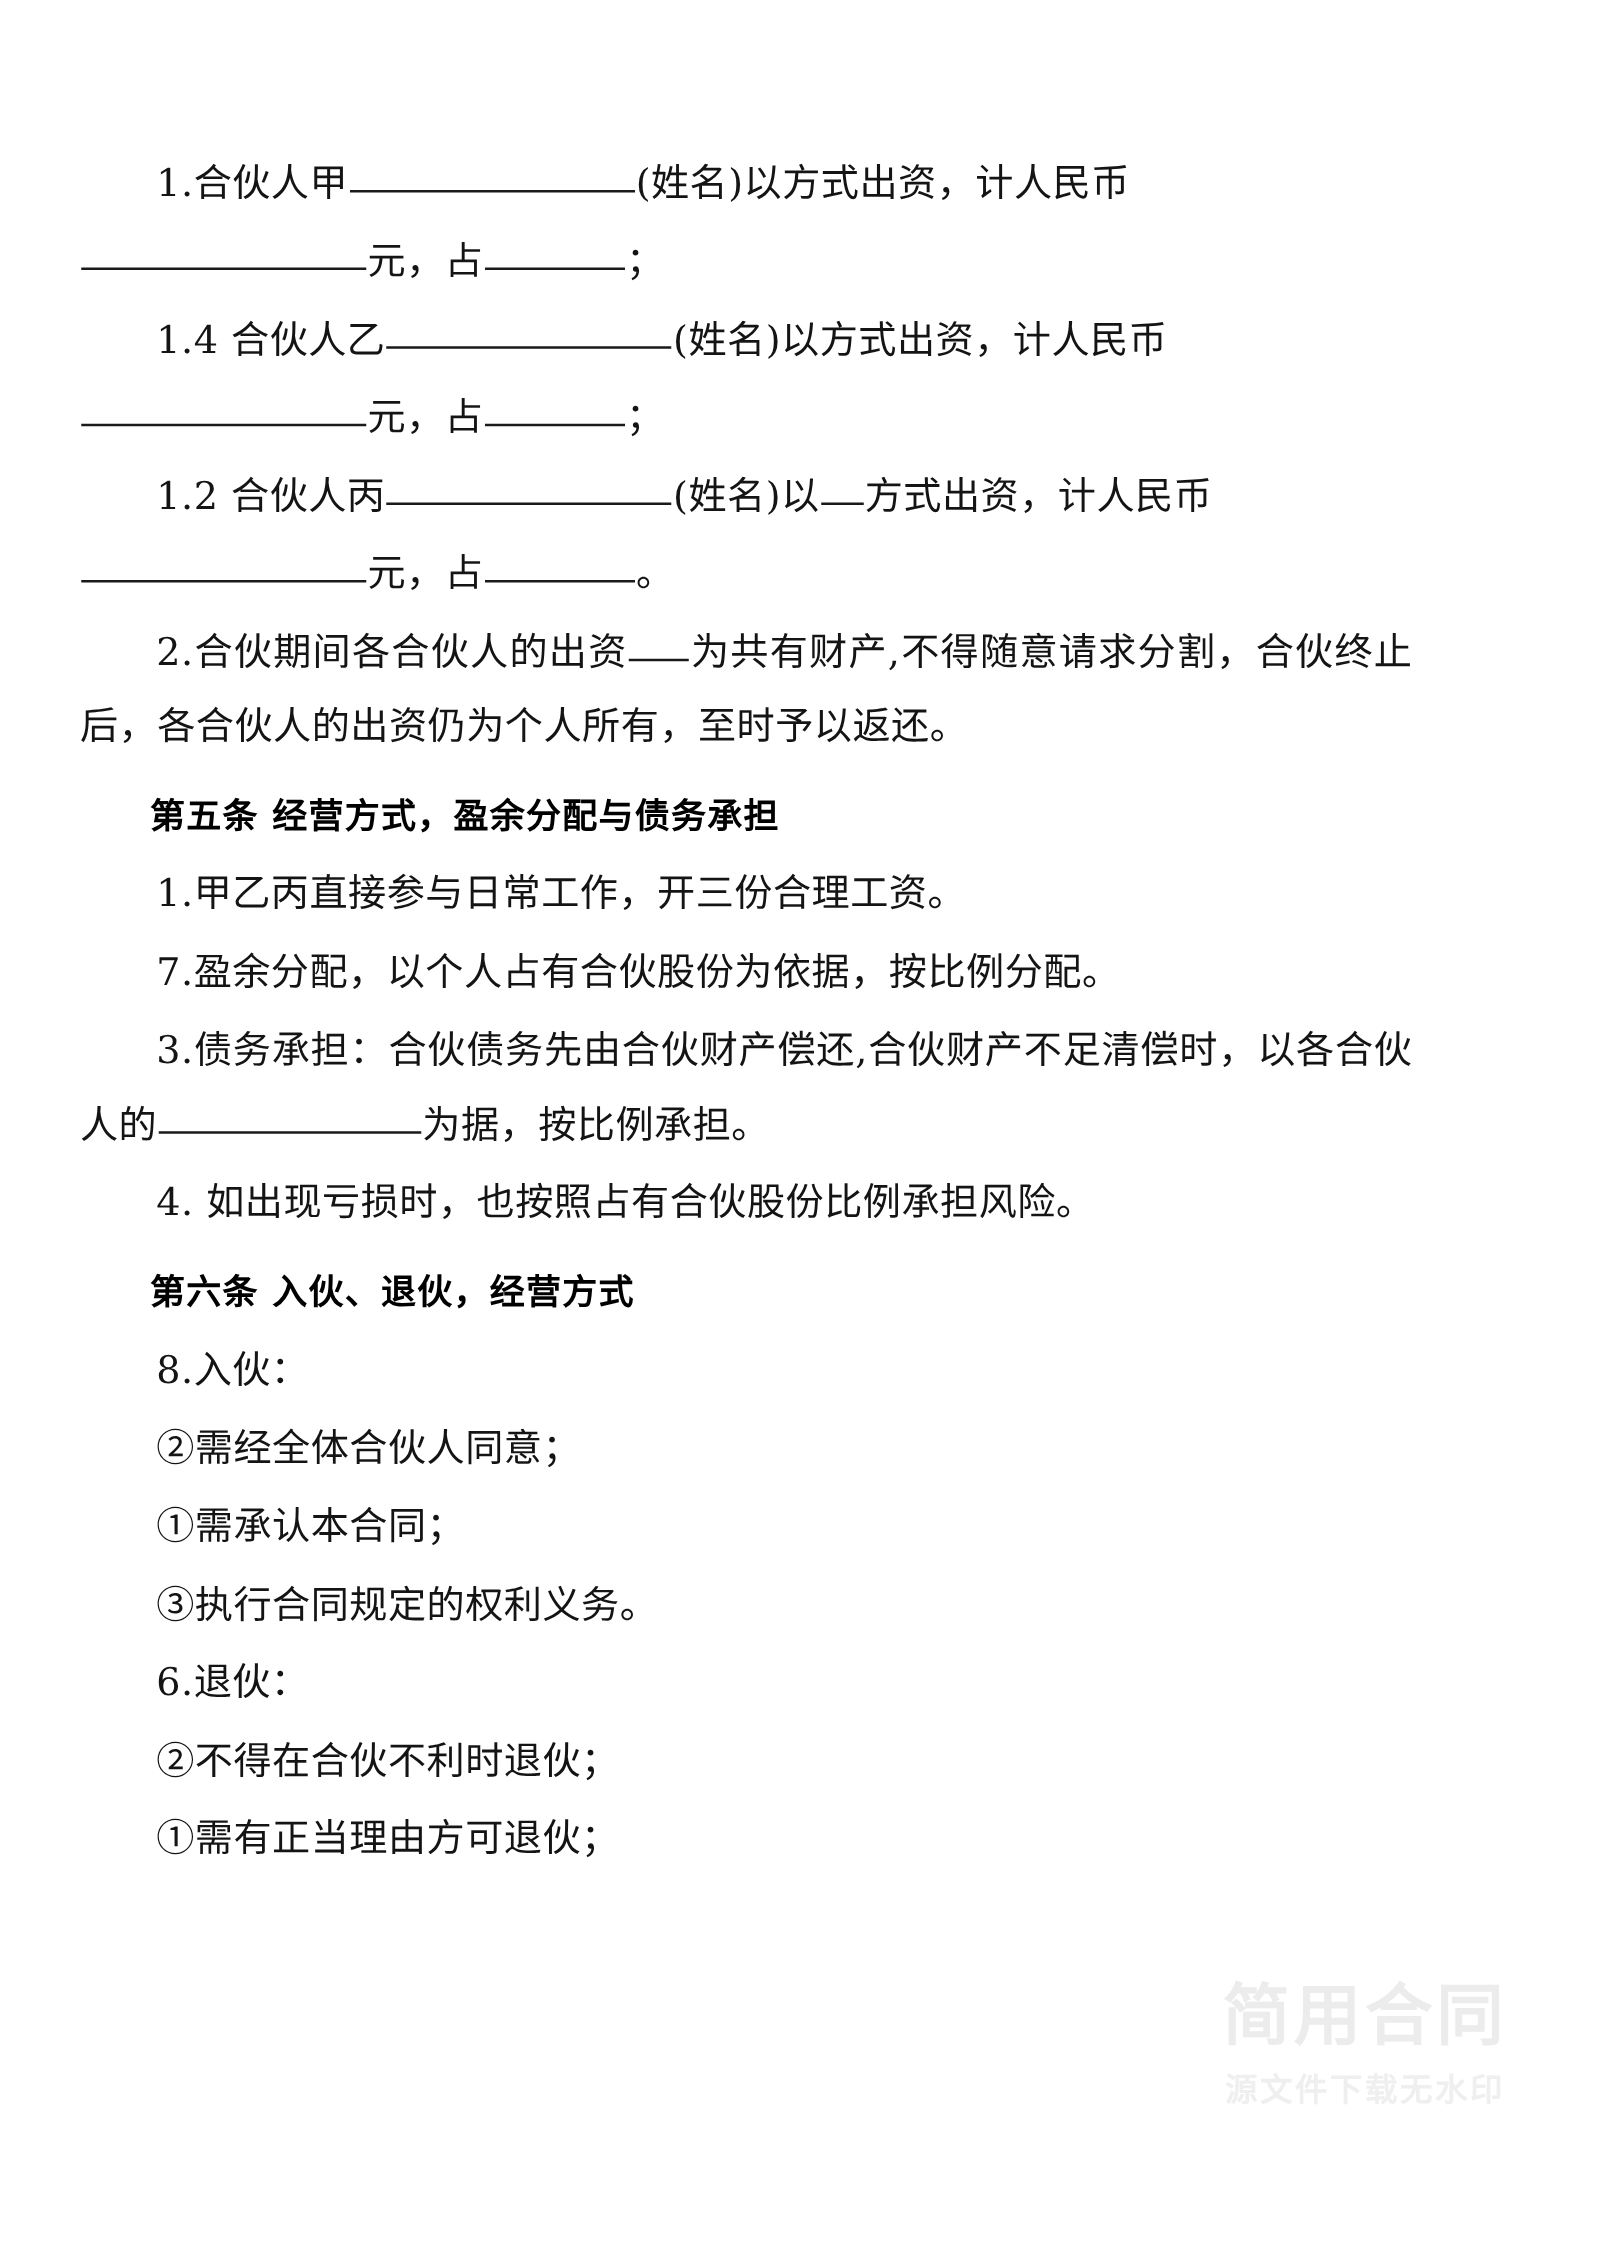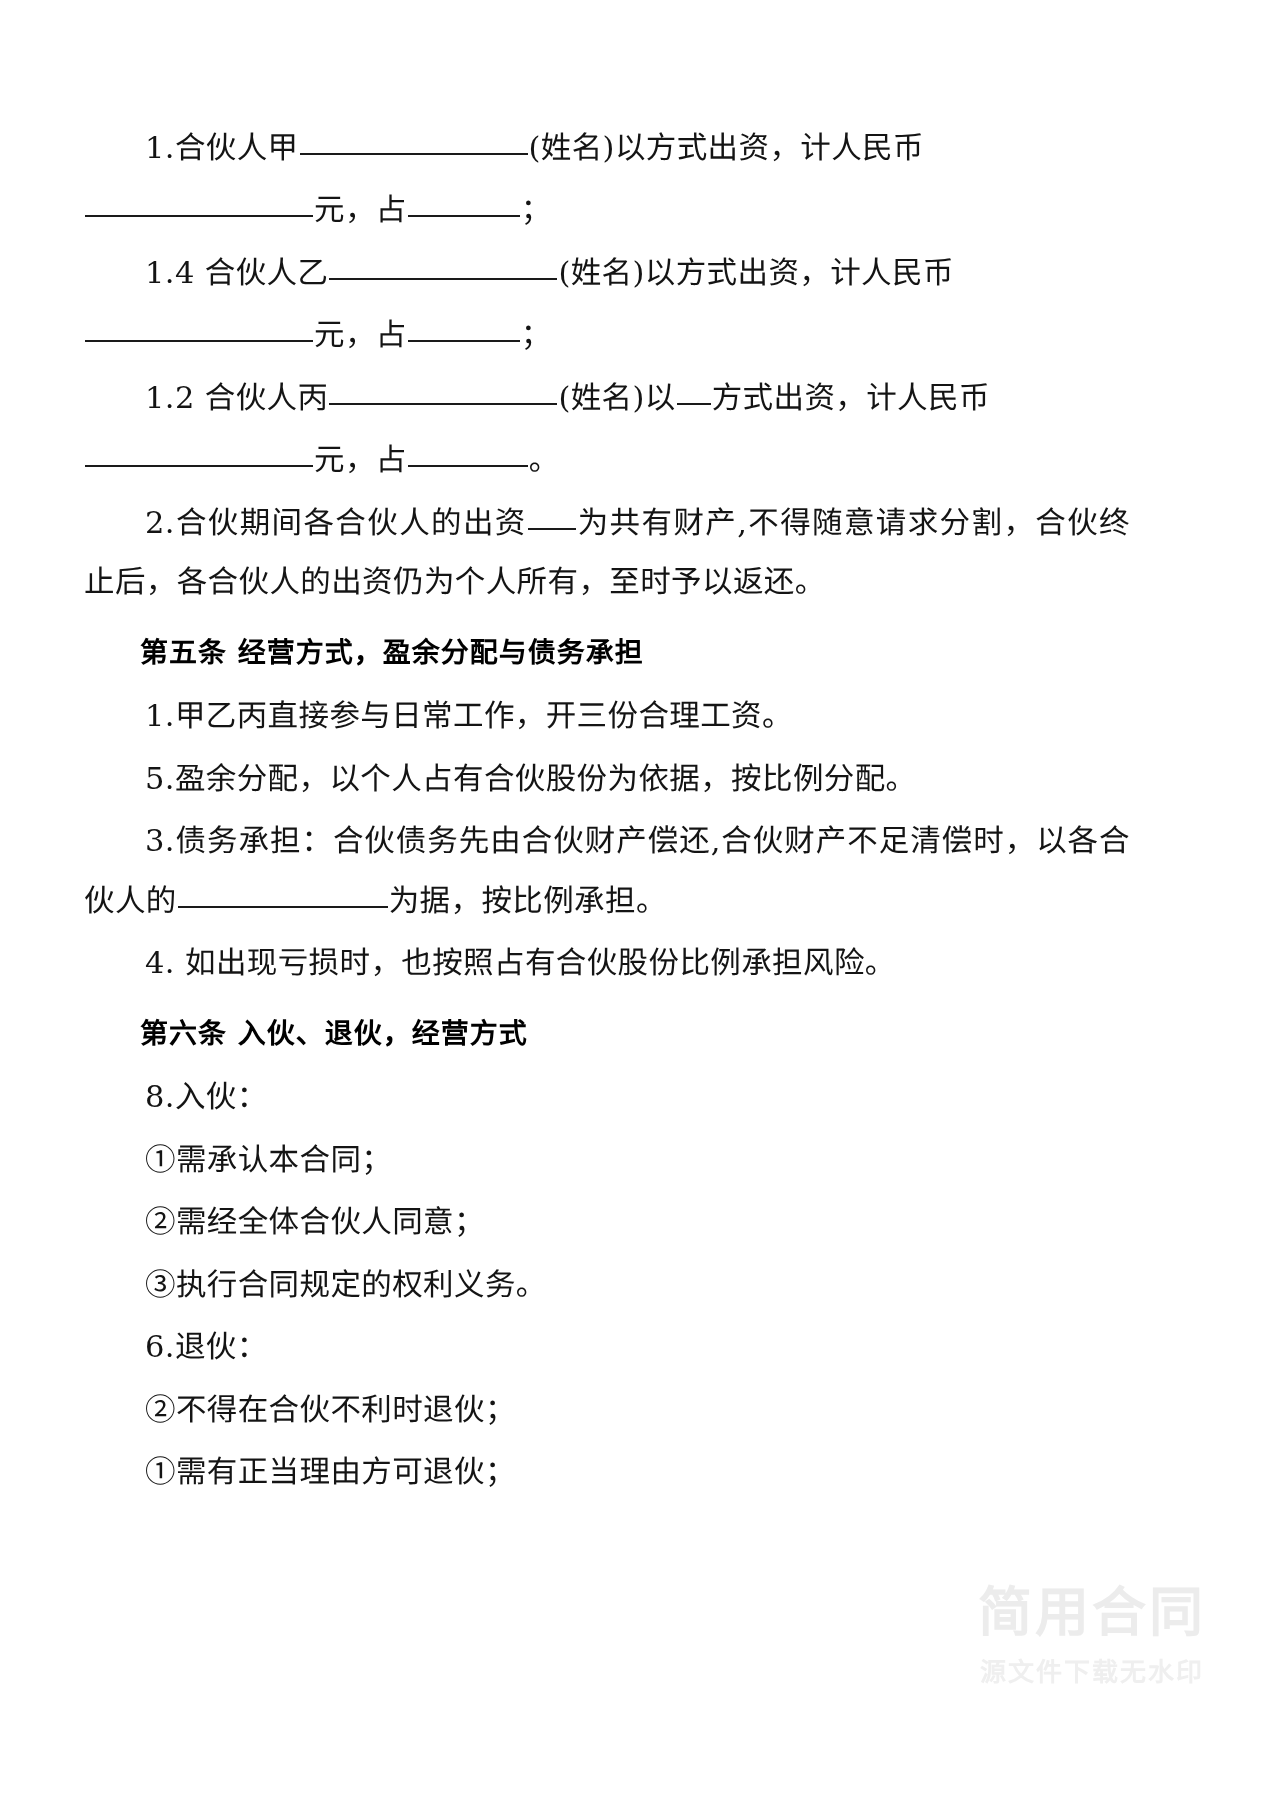--- a/index.html
+++ b/index.html
@@ -17,21 +17,21 @@
     color: #1a1a1a;
     -webkit-font-smoothing: antialiased;
   }
 
   
   #page {
     position: absolute;
     inset: 0;
     background: #ffffff;
     box-sizing: border-box;
-    padding: 118px 150px 40px 84px;
+    padding: 118px 150px 40px 64px;
   }
 
   
   .doc {
     position: relative;
     z-index: 2;
     font-size: 30.5px;
     line-height: 1.95;
     letter-spacing: 0.4px;
     text-align: justify;
@@ -109,27 +109,27 @@
   <div class="doc" id="doc-body">
       <div id="clause4_item1" class="para"><span>1.合伙人甲</span><span class="blank w-long"></span><span>(姓名)以方式出资，计人民币</span></div>
       <div id="clause4_item1_cont" class="para no-indent"><span class="blank w-long"></span><span>元，占</span><span class="blank w-short"></span><span>；</span></div>
       <div id="clause4_item1_1" class="para"><span>1.4 合伙人乙</span><span class="blank w-long"></span><span>(姓名)以方式出资，计人民币</span></div>
       <div id="clause4_item1_1_cont" class="para no-indent"><span class="blank w-long"></span><span>元，占</span><span class="blank w-short"></span><span>；</span></div>
       <div id="clause4_item1_2" class="para"><span>1.2 合伙人丙</span><span class="blank w-long"></span><span>(姓名)以</span><span class="blank w-mini"></span><span>方式出资，计人民币</span></div>
       <div id="clause4_item1_2_cont" class="para no-indent"><span class="blank w-long"></span><span>元，占</span><span class="blank w-short2"></span><span>。</span></div>
       <div id="clause4_item2" class="para"><span>2.合伙期间各合伙人的出资</span><span class="blank w-tiny"></span><span>为共有财产,不得随意请求分割，合伙终止后，各合伙人的出资仍为个人所有，至时予以返还。</span></div>
       <div id="clause5_heading" class="heading">第五条 经营方式，盈余分配与债务承担</div>
       <div id="clause5_item1" class="para"><span>1.甲乙丙直接参与日常工作，开三份合理工资。</span></div>
-      <div id="clause5_item2" class="para"><span>5.盈余分配，以个人占有合伙股份为依据，按比例分配。</span></div>
+      <div id="clause5_item2" class="para"><span>7.盈余分配，以个人占有合伙股份为依据，按比例分配。</span></div>
       <div id="clause5_item3" class="para"><span>3.债务承担：合伙债务先由合伙财产偿还,合伙财产不足清偿时，以各合伙人的</span><span class="blank w-med"></span><span>为据，按比例承担。</span></div>
       <div id="clause5_item4" class="para"><span>4. 如出现亏损时，也按照占有合伙股份比例承担风险。</span></div>
       <div id="clause6_heading" class="heading">第六条 入伙、退伙，经营方式</div>
       <div id="clause6_item1" class="para"><span>8.入伙：</span></div>
+      <div id="clause6_item1_b" class="para"><span>②需经全体合伙人同意；</span></div>
       <div id="clause6_item1_a" class="para"><span>①需承认本合同；</span></div>
-      <div id="clause6_item1_b" class="para"><span>②需经全体合伙人同意；</span></div>
       <div id="clause6_item1_c" class="para"><span>③执行合同规定的权利义务。</span></div>
       <div id="clause6_item2" class="para"><span>6.退伙：</span></div>
       <div id="clause6_item2_b" class="para"><span>②不得在合伙不利时退伙；</span></div>
       <div id="clause6_item2_a" class="para"><span>①需有正当理由方可退伙；</span></div>
     </div>
 
   <div id="watermark">
     <div class="wm-main">简用合同</div>
     <div class="wm-sub">源文件下载无水印</div>
   </div>

